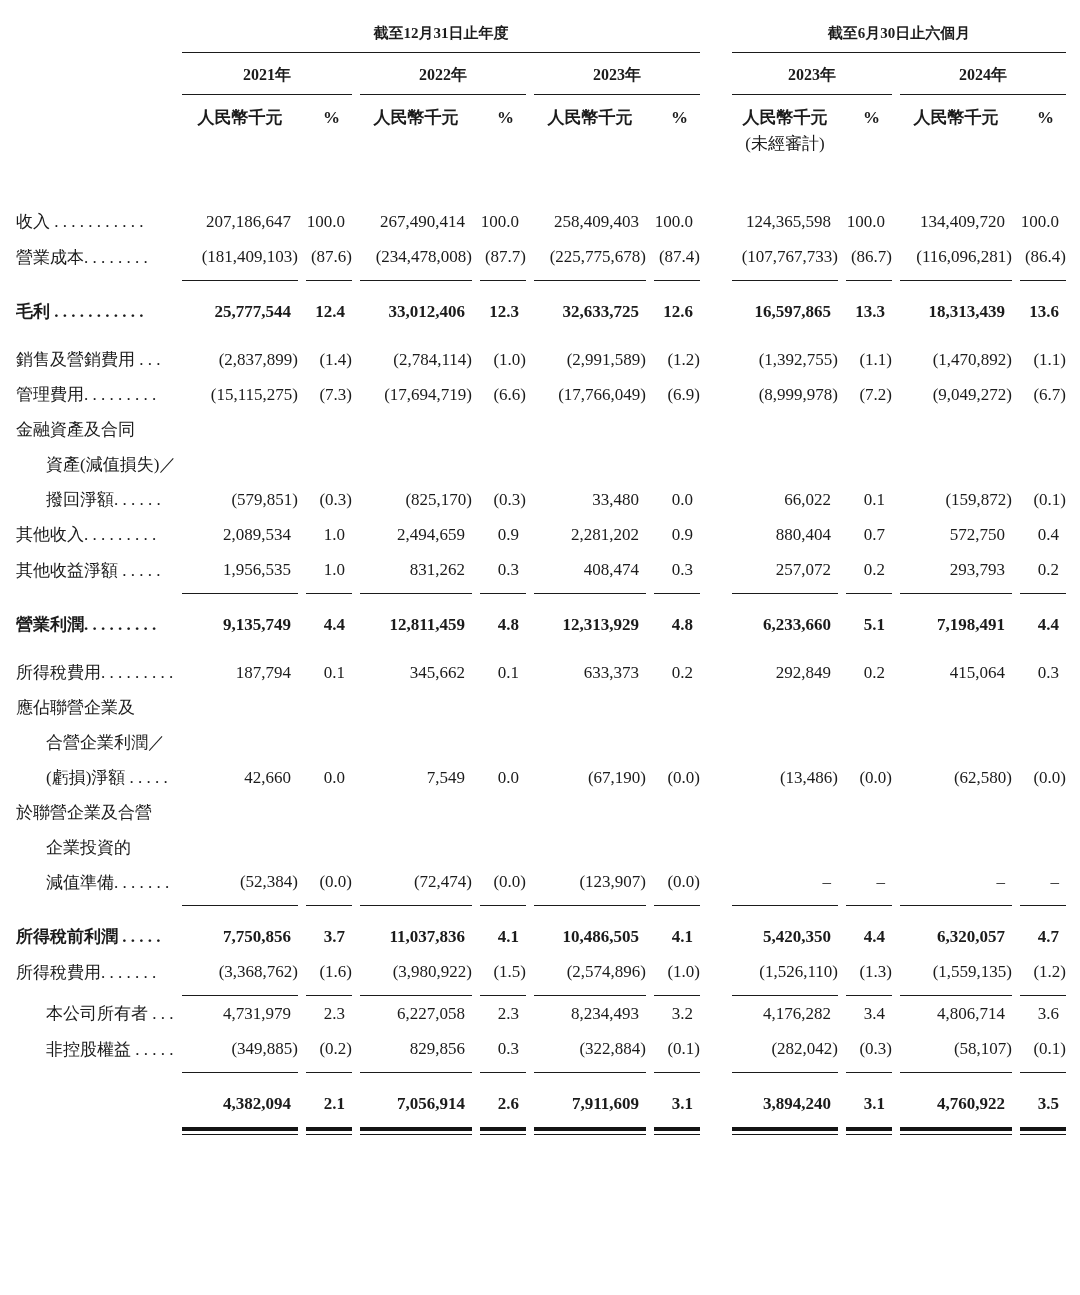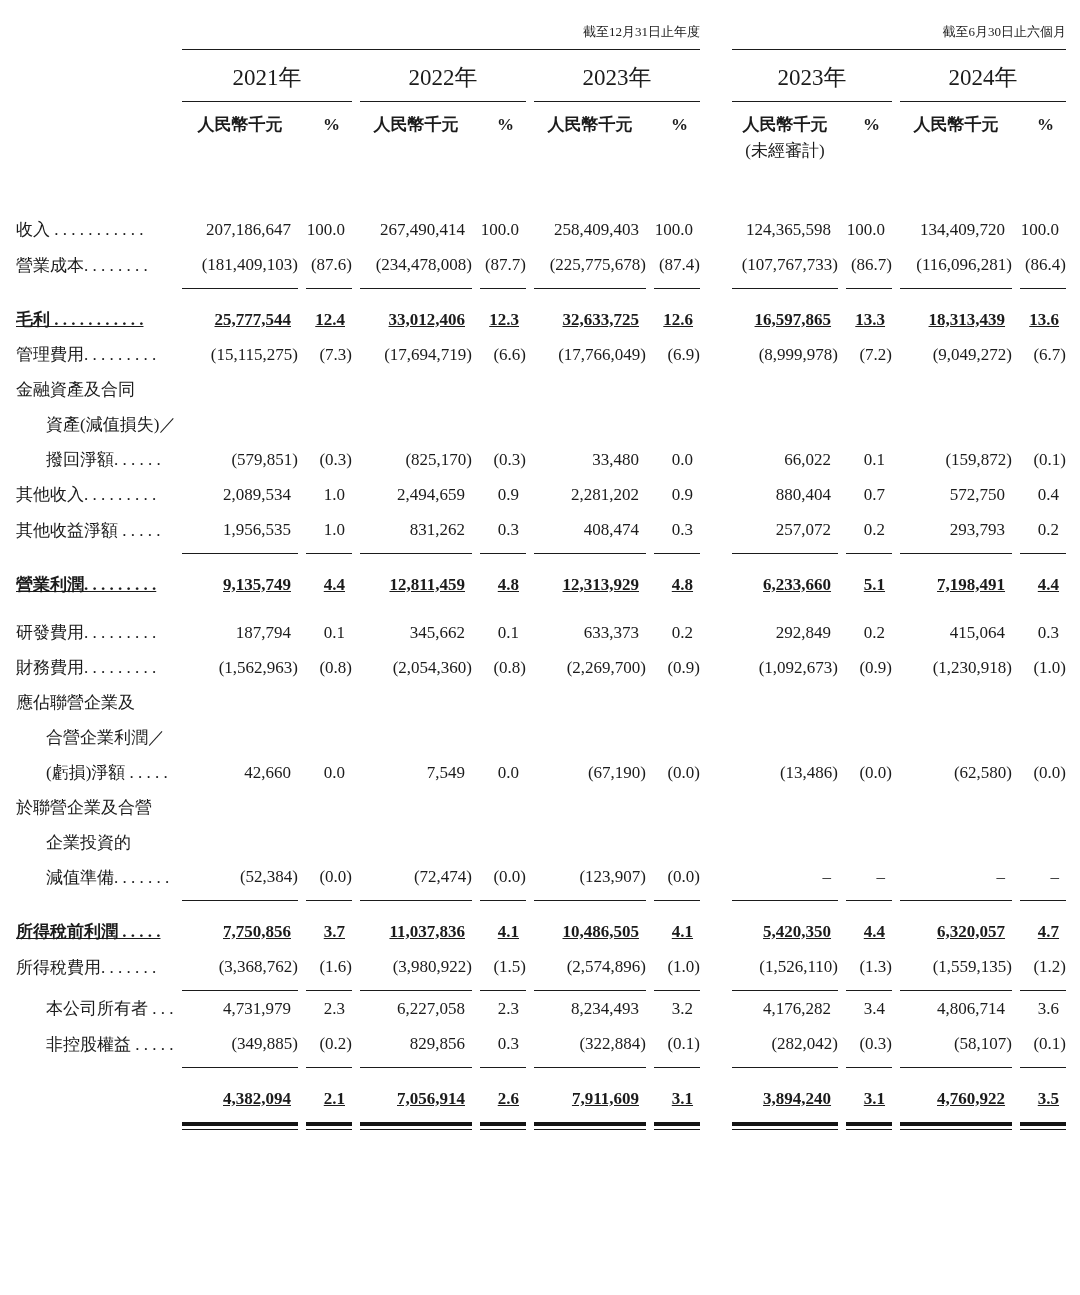--- a/index.html
+++ b/index.html
@@ -12,40 +12,40 @@
     width:1080px; min-height:1295px; box-sizing:border-box;
     padding:24px 8px 24px 8px; background:#ffffff;
   }
   table.fin {
     border-collapse:separate; border-spacing:8px 0;
     table-layout:fixed; width:1064px;
   }
   th, td { font-size:17px; margin:0; }
   
   th.grp {
-    font-weight:normal; text-align:right; font-size:13px;
+    font-weight:bold; text-align:center; font-size:15px;
     border-bottom:1.7px solid #1b1b1b; padding:0 0 8px 0; line-height:1.3;
     vertical-align:bottom;
   }
   th.yr {
-    font-weight:normal; text-align:center; font-size:23px;
+    font-weight:bold; text-align:center; font-size:16px;
     border-bottom:1.7px solid #1b1b1b; padding:12px 0 8px 0;
   }
   td.unit, td.pcth {
     font-weight:bold; vertical-align:top; padding-top:10px; line-height:1.55;
   }
   td.unit { text-align:center; }
   td.pcth { text-align:right; padding-right:12px; }
   td.unit .note { font-weight:normal; }
   
   tbody td { vertical-align:bottom; text-align:right; padding:0; line-height:35px; }
   td.lbl { text-align:left; white-space:nowrap; overflow:hidden; }
   .lline { line-height:35px; white-space:nowrap; }
   .ind1 { padding-left:30px; }
-  tr.bold td { font-weight:bold;text-decoration:underline; }
+  tr.bold td { font-weight:bold; }
   tr.gap > td { padding-top:13px; }
   tr.biggap > td { padding-top:22px; }
   tbody tr.first > td { padding-top:46px;margin-left:24px; }
   tr.ulr > td, tr.dulr > td { padding-bottom:6px; }
   td.ul  { border-bottom:1.7px solid #1b1b1b; }
   td.dul { border-bottom:4.5px solid #141414; position:relative; }
   td.dul::after {
     content:""; position:absolute; left:0; right:0; bottom:-8px;
     border-top:1.7px solid #141414;
   }
@@ -148,20 +148,36 @@
           <td class="num pos">33,012,406</td>
           <td class="pct pos">12.3</td>
           <td class="num pos">32,633,725</td>
           <td class="pct pos">12.6</td>
           <td class="spc"></td>
           <td class="num pos">16,597,865</td>
           <td class="pct pos">13.3</td>
           <td class="num pos">18,313,439</td>
           <td class="pct pos">13.6</td>
         </tr>
+        <tr class="gap">
+          <td class="lbl">
+            <div class="lline">銷售及營銷費用 . . .</div>
+          </td>
+          <td class="num">(2,837,899)</td>
+          <td class="pct">(1.4)</td>
+          <td class="num">(2,784,114)</td>
+          <td class="pct">(1.0)</td>
+          <td class="num">(2,991,589)</td>
+          <td class="pct">(1.2)</td>
+          <td class="spc"></td>
+          <td class="num">(1,392,755)</td>
+          <td class="pct">(1.1)</td>
+          <td class="num">(1,470,892)</td>
+          <td class="pct">(1.1)</td>
+        </tr>
         <tr>
           <td class="lbl">
             <div class="lline">管理費用. . . . . . . . .</div>
           </td>
           <td class="num">(15,115,275)</td>
           <td class="pct">(7.3)</td>
           <td class="num">(17,694,719)</td>
           <td class="pct">(6.6)</td>
           <td class="num">(17,766,049)</td>
           <td class="pct">(6.9)</td>
@@ -232,49 +248,33 @@
           <td class="num pos">12,313,929</td>
           <td class="pct pos">4.8</td>
           <td class="spc"></td>
           <td class="num pos">6,233,660</td>
           <td class="pct pos">5.1</td>
           <td class="num pos">7,198,491</td>
           <td class="pct pos">4.4</td>
         </tr>
         <tr class="gap">
           <td class="lbl">
-            <div class="lline">研發費用. . . . . . . . .</div>
+            <div class="lline">所得稅費用. . . . . . . . .</div>
           </td>
           <td class="num pos">187,794</td>
           <td class="pct pos">0.1</td>
           <td class="num pos">345,662</td>
           <td class="pct pos">0.1</td>
           <td class="num pos">633,373</td>
           <td class="pct pos">0.2</td>
           <td class="spc"></td>
           <td class="num pos">292,849</td>
           <td class="pct pos">0.2</td>
           <td class="num pos">415,064</td>
           <td class="pct pos">0.3</td>
-        </tr>
-        <tr>
-          <td class="lbl">
-            <div class="lline">財務費用. . . . . . . . .</div>
-          </td>
-          <td class="num">(1,562,963)</td>
-          <td class="pct">(0.8)</td>
-          <td class="num">(2,054,360)</td>
-          <td class="pct">(0.8)</td>
-          <td class="num">(2,269,700)</td>
-          <td class="pct">(0.9)</td>
-          <td class="spc"></td>
-          <td class="num">(1,092,673)</td>
-          <td class="pct">(0.9)</td>
-          <td class="num">(1,230,918)</td>
-          <td class="pct">(1.0)</td>
         </tr>
         <tr>
           <td class="lbl">
             <div class="lline">應佔聯營企業及</div>
             <div class="lline ind1">合營企業利潤／</div>
             <div class="lline ind1">(虧損)淨額 . . . . .</div>
           </td>
           <td class="num pos">42,660</td>
           <td class="pct pos">0.0</td>
           <td class="num pos">7,549</td>

